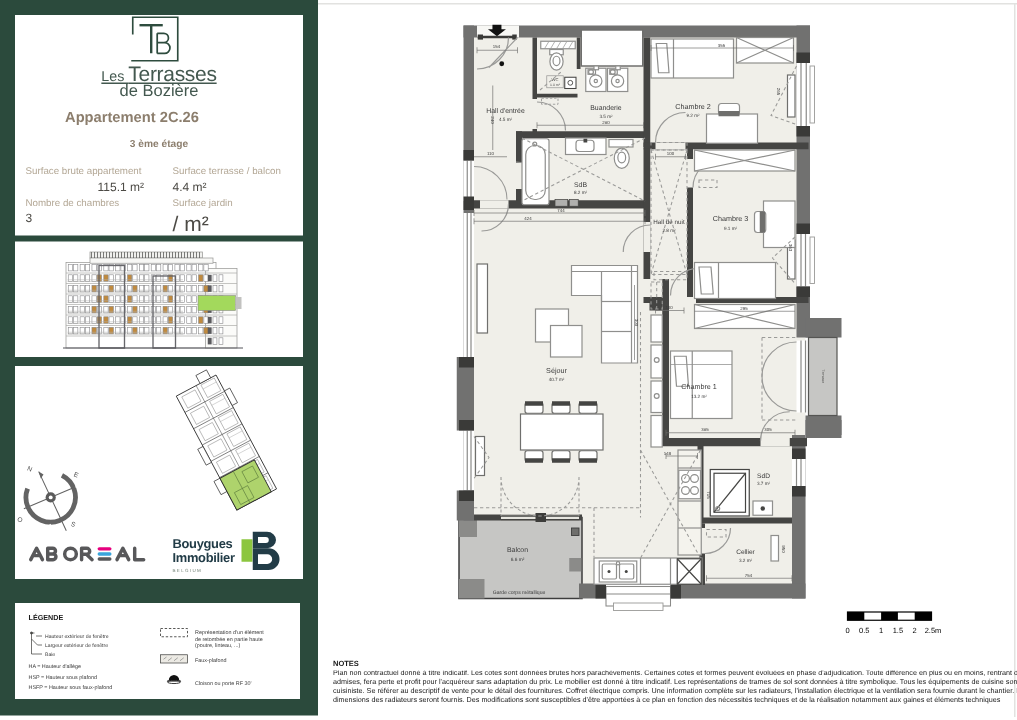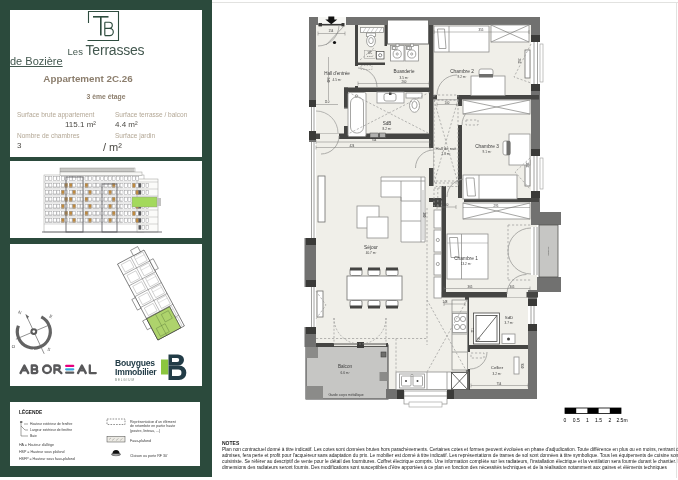--- a/index.html
+++ b/index.html
@@ -19,25 +19,25 @@
 
 <div class="card" style="left:10px;top:10px;width:192px;height:147px;"></div>
 
 <svg class="abs" style="left:82px;top:9px;" width="44" height="38" viewBox="0 0 44 38">
   <path d="M6.5 14 V2.5 H36.5 V31.5 H5.5" fill="none" stroke="#2e4c3e" stroke-width="1.1"></path>
   <rect x="11" y="7" width="15.5" height="1.6" fill="#2e4c3e"></rect>
   <rect x="18" y="7" width="1.6" height="19.5" fill="#2e4c3e"></rect>
   <path d="M22.8 13.2 V26.6 M22.8 13.2 h4.4 a3.1 3.1 0 0 1 0 6.2 h-4.4 M22.8 19.4 h4.9 a3.6 3.6 0 0 1 0 7.2 h-4.9" fill="none" stroke="#2e4c3e" stroke-width="1.15"></path>
 </svg>
 
-<div class="abs" style="left:10px;top:41px;width:192px;text-align:center;color:#43584f;">
+<div class="abs" style="left:10px;top:41px;width:192px;text-align:center;color:#43584f;text-decoration:underline;">
   <span style="font-size:9.5px;">Les </span><span style="font-size:14px;letter-spacing:-0.2px;">Terrasses</span>
 </div>
 
-<div class="abs" style="left:10px;top:55px;width:192px;text-align:left;color:#43584f;font-size:11px;text-decoration:underline;">de Bozière</div>
+<div class="abs" style="left:10px;top:55px;width:192px;text-align:center;color:#43584f;font-size:11px;">de Bozière</div>
 
 <div class="abs" style="left:10px;top:73px;width:156px;text-align:center;color:#8c7e6d;font-size:9.8px;font-weight:bold;">Appartement 2C.26</div>
 
 <div class="abs" style="left:10px;top:92.5px;width:192px;text-align:center;color:#8c7e6d;font-size:6.8px;font-weight:bold;">3 ème étage</div>
 
 <div class="abs" style="left:17px;top:111px;width:180px;font-size:6.5px;color:#b3a795;">
 
   <div class="abs" style="left:0;top:0;width:96px;white-space:nowrap;">Surface brute appartement</div>
 
   <div class="abs" style="left:0;top:8.5px;font-size:8px;color:#4c4a45;margin-left:48px;">115.1 m²</div>
@@ -45,21 +45,21 @@
   <div class="abs" style="left:98px;top:0;width:82px;white-space:nowrap;">Surface terrasse / balcon</div>
 
   <div class="abs" style="left:98px;top:8.5px;font-size:8px;color:#4c4a45;">4.4 m²</div>
 
   <div class="abs" style="left:0;top:21px;width:96px;white-space:nowrap;">Nombre de chambres</div>
 
   <div class="abs" style="left:0;top:29.5px;font-size:8px;color:#4c4a45;">3</div>
 
   <div class="abs" style="left:98px;top:21px;width:82px;white-space:nowrap;">Surface jardin</div>
 
-  <div class="abs" style="left:86px;top:29.5px;font-size:11px;color:#4c4a45;">/ m²</div>
+  <div class="abs" style="left:98px;top:29.5px;font-size:14px;color:#4c4a45;">/ m²</div>
 </div>
 
 <div class="card" style="left:10px;top:161px;width:192px;height:77px;"></div>
 
 <svg class="abs" style="left:10px;top:161px;" width="192" height="77" viewBox="0 0 192 77" id="elev">
 
 <g fill="#ffffff" stroke="#9a9a98" stroke-width="0.5">
 <rect x="34" y="14" width="100" height="57"></rect>
 <rect x="127" y="18" width="21" height="53" fill="#fbfbf9"></rect>
 <rect x="50" y="7" width="75" height="4" fill="#f0f0ee"></rect>

